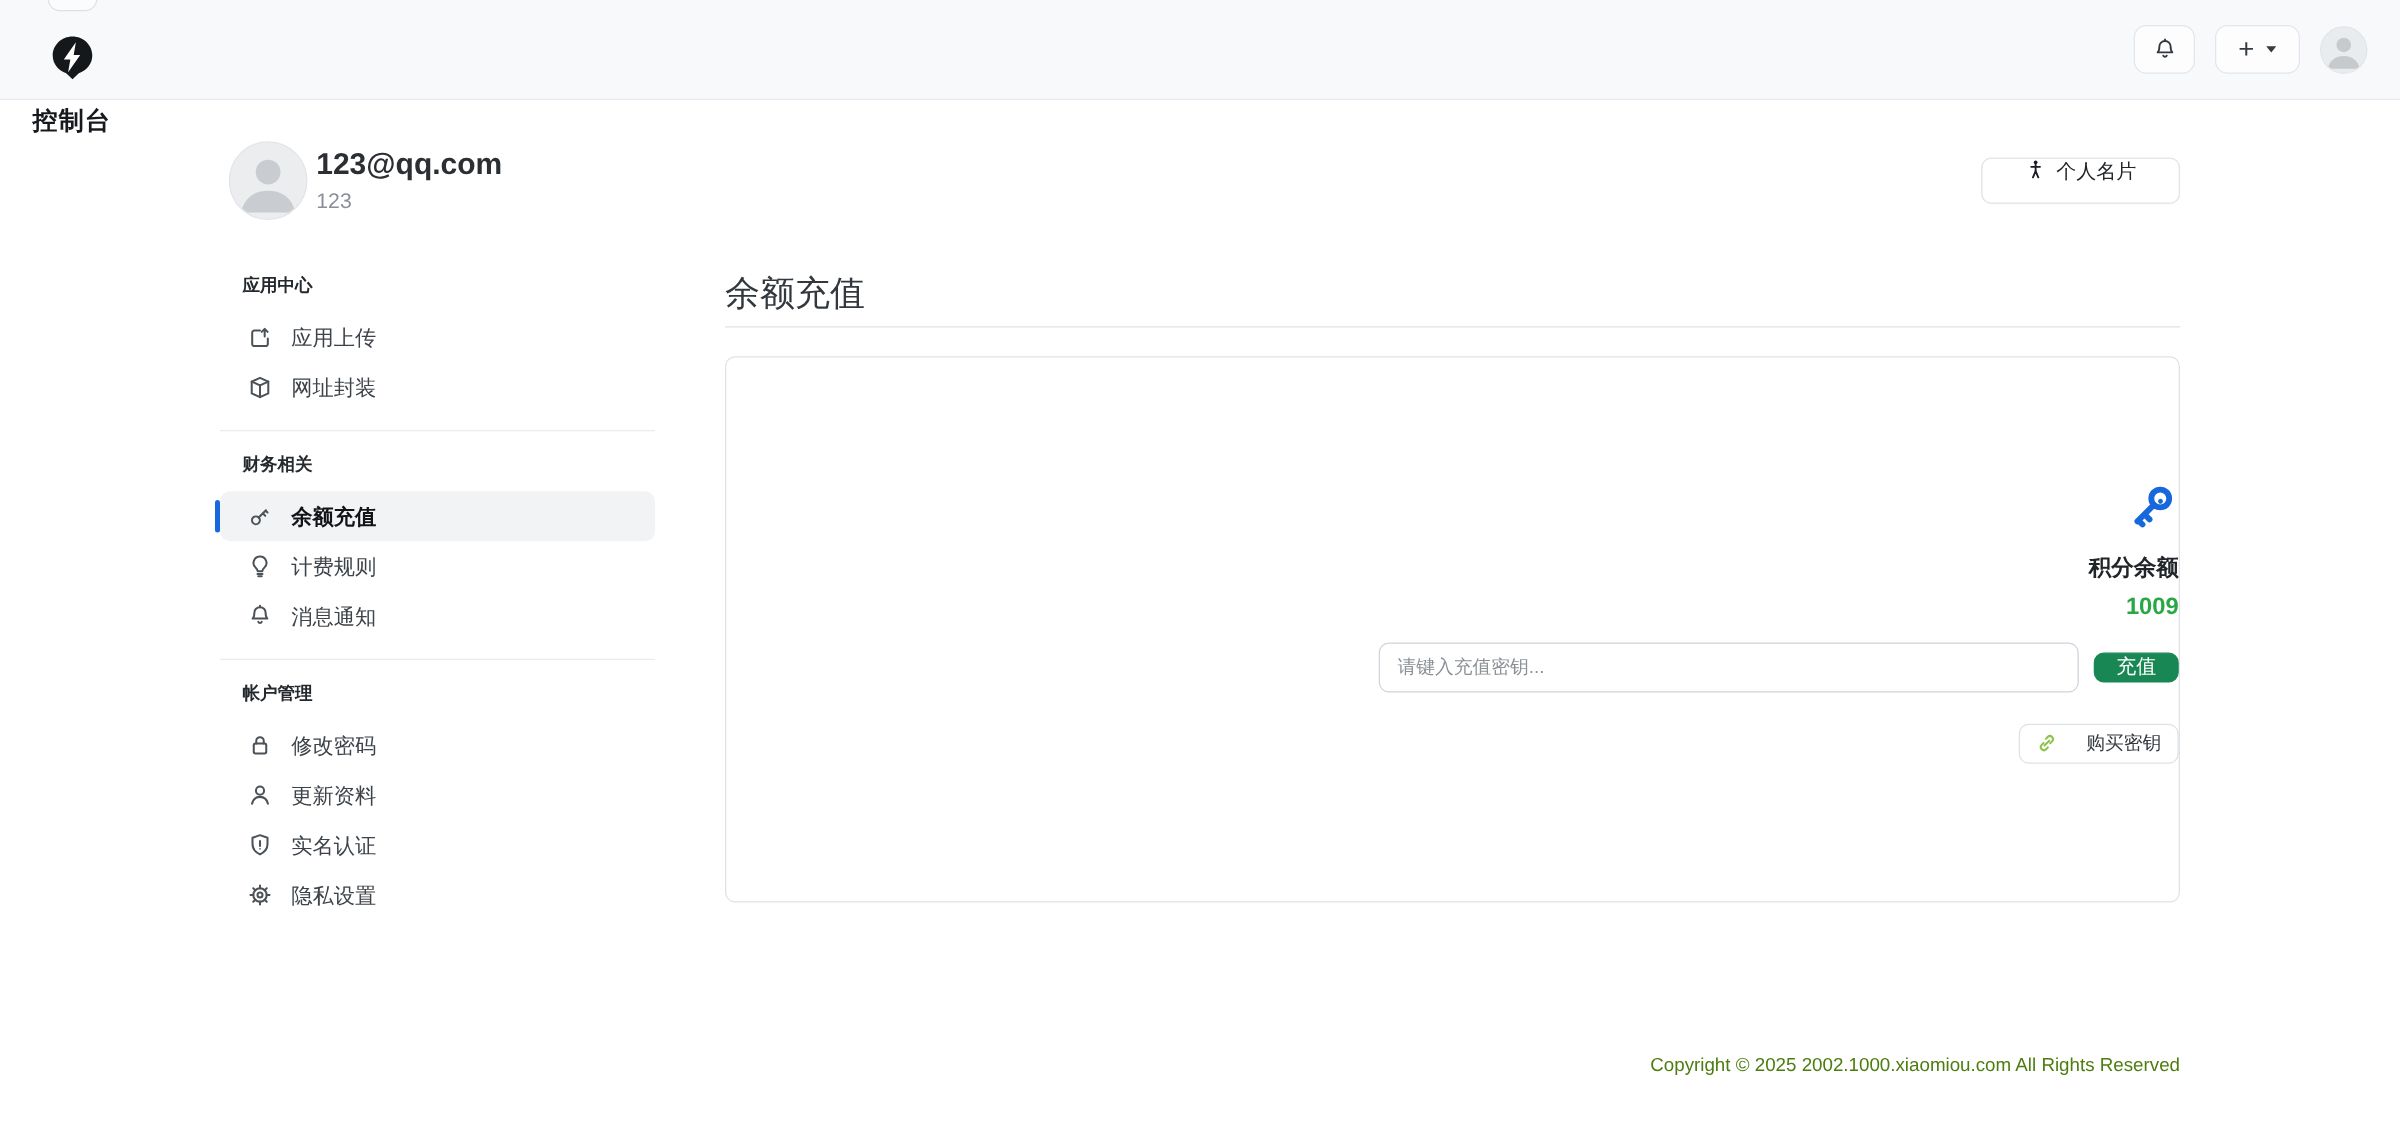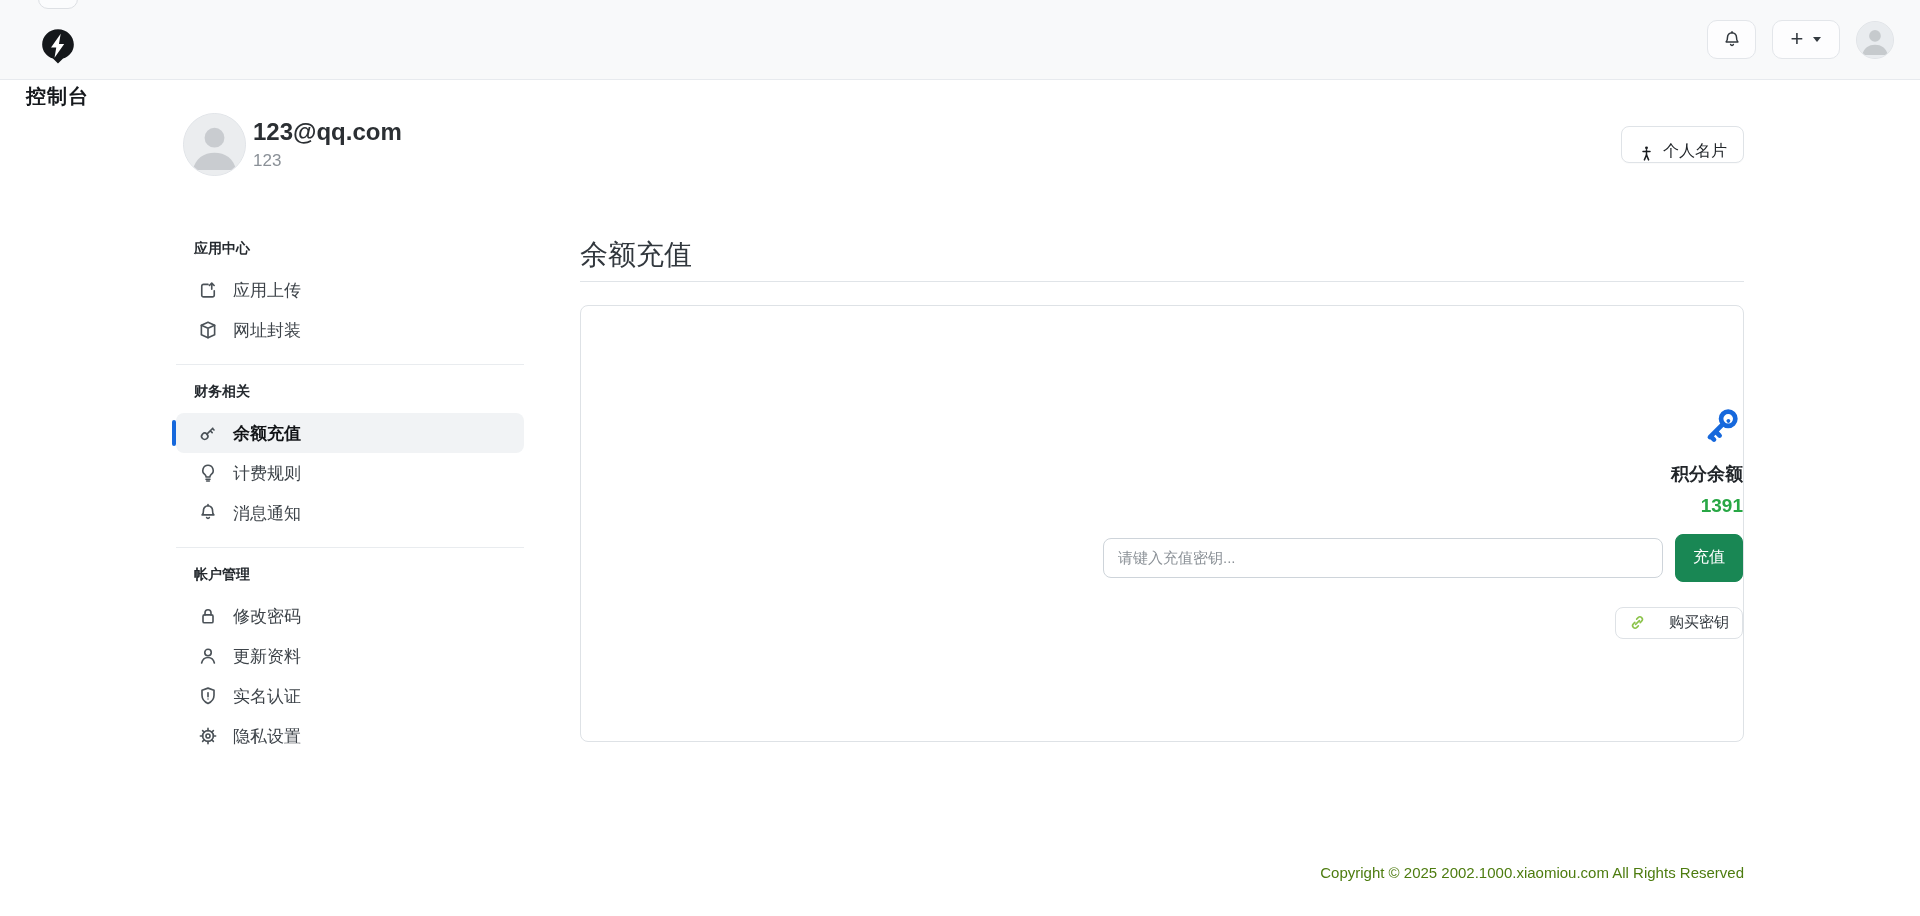--- a/index.html
+++ b/index.html
@@ -42,26 +42,26 @@
   .profile-avatar { width:63px; height:63px; }
   .avatar-svg { width:100%; height:100%; display:block; }
 
   
   .container { width:1568px; margin:0 auto; }
   .profile-row { margin-top:33px; display:flex; align-items:center; justify-content:space-between; }
   .profile-left { display:flex; align-items:center; gap:7px; margin-left:7px; }
   .profile-email { font-size:24px; font-weight:700; color:#2b2f33; line-height:1.2; }
   .profile-name { font-size:17px; color:#8a9097; margin-top:4px; }
   .namecard-btn {
-    height:37px; padding:0 16px; background:#fff; border:1px solid #dfe3e7; border-radius:8px;
-    display:flex; align-items:flex-end; gap:8px; font-size:16px; color:#212529; cursor:pointer;
+    height:37px; padding:0 34px; background:#fff; border:1px solid #dfe3e7; border-radius:8px;
+    display:flex; align-items:flex-start; gap:8px; font-size:16px; color:#212529; cursor:pointer;
     box-shadow:0 1px 1px rgba(0,0,0,.02);
   }
 
-  .content-row { display:flex; margin-top:64px; align-items:flex-start; }
+  .content-row { display:flex; margin-top:44px; align-items:flex-start; }
 
   
   .sidebar { width:348px; flex:none; }
   .side-label { font-size:14px; font-weight:700; color:#24292e; margin:0 0 12px 18px; }
   .side-item {
     position:relative; height:40px; display:flex; align-items:center; gap:15px;
     padding-left:22px; font-size:17px; color:#3d4349; border-radius:8px; cursor:pointer;
   }
   .side-item .s-icon { width:20px; height:20px; color:#4b5258; flex:none; display:block; }
   .side-item.active { background:#f1f3f5; font-weight:700; color:#121417; }
@@ -83,21 +83,21 @@
   .balance-label { margin-top:16px; font-size:18px; font-weight:700; color:#212529; line-height:21px; }
   .balance-value { margin-top:10px; font-size:19px; font-weight:700; color:#28a745; line-height:21px; }
   .recharge-row { margin-top:18px; display:flex; align-items:center; gap:12px; }
   .key-input {
     width:560px; height:40px; border:1px solid #ced4da; border-radius:8px;
     padding:0 14px; font-size:15px; color:#6d28d9; background:#fff; outline:none;
     font-family:inherit;
   }
   .key-input::placeholder { color:#8b9197; }
   .recharge-btn {
-    height:48px; padding:0 17px; background:#198754; border:1px solid #198754; border-radius:8px;
+    height:24px; padding:0 17px; background:#198754; border:1px solid #198754; border-radius:8px;
     color:#fff; font-size:16px; cursor:pointer; font-family:inherit;
   }
   .buy-row { margin-top:25px; }
   .buy-btn {
     height:32px; padding:0 13px; background:#fff; border:1px solid #dee2e6; border-radius:8px;
     display:flex; align-items:center; gap:23px; font-size:15px; color:#343a40; cursor:pointer;
     font-family:inherit;
   }
   .link-icon { width:17px; height:17px; display:block; }
 
@@ -268,21 +268,21 @@
 
       <section class="card">
         <svg class="key-big" viewBox="0 0 16 16" fill="none" stroke="#1668dc" stroke-width="1.7" stroke-linecap="round" stroke-linejoin="round">
           <g transform="rotate(135 8 8)">
             <circle cx="4.3" cy="8" r="2.6"></circle>
             <path d="M6.9 8h6.8M10.8 8V5.9M13.3 8V6.3"></path>
             <circle cx="4.8" cy="7.4" r="0.7" fill="#1668dc" stroke="none"></circle>
           </g>
         </svg>
         <div class="balance-label">积分余额</div>
-        <div class="balance-value">1391</div>
+        <div class="balance-value">1009</div>
 
         <div class="recharge-row">
           <input class="key-input" type="text" placeholder="请键入充值密钥..." style="">
           <button class="recharge-btn">充值</button>
         </div>
 
         <div class="buy-row">
           <button class="buy-btn">
             <svg class="link-icon" viewBox="0 0 16 16" fill="none" stroke="#8bc34a" stroke-width="1.5" stroke-linecap="round">
               <path d="M6.2 9.8l3.6-3.6"></path>

